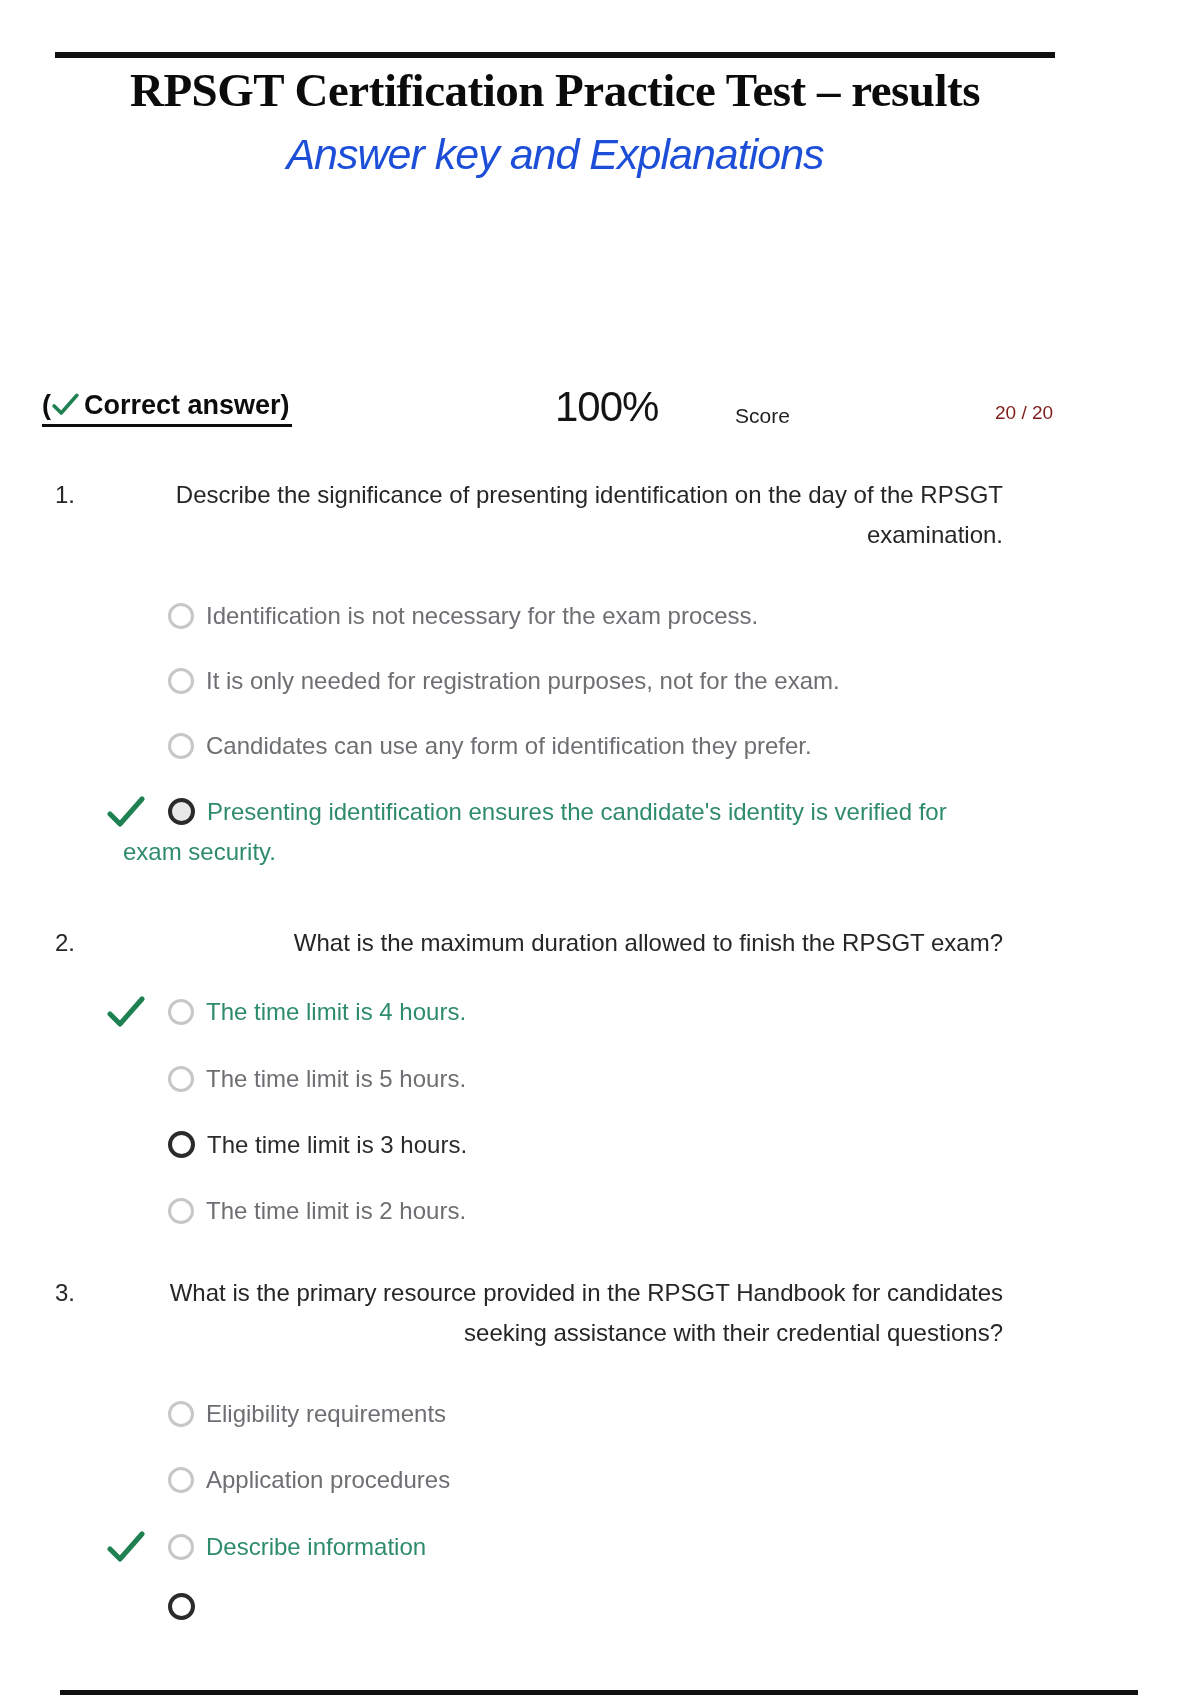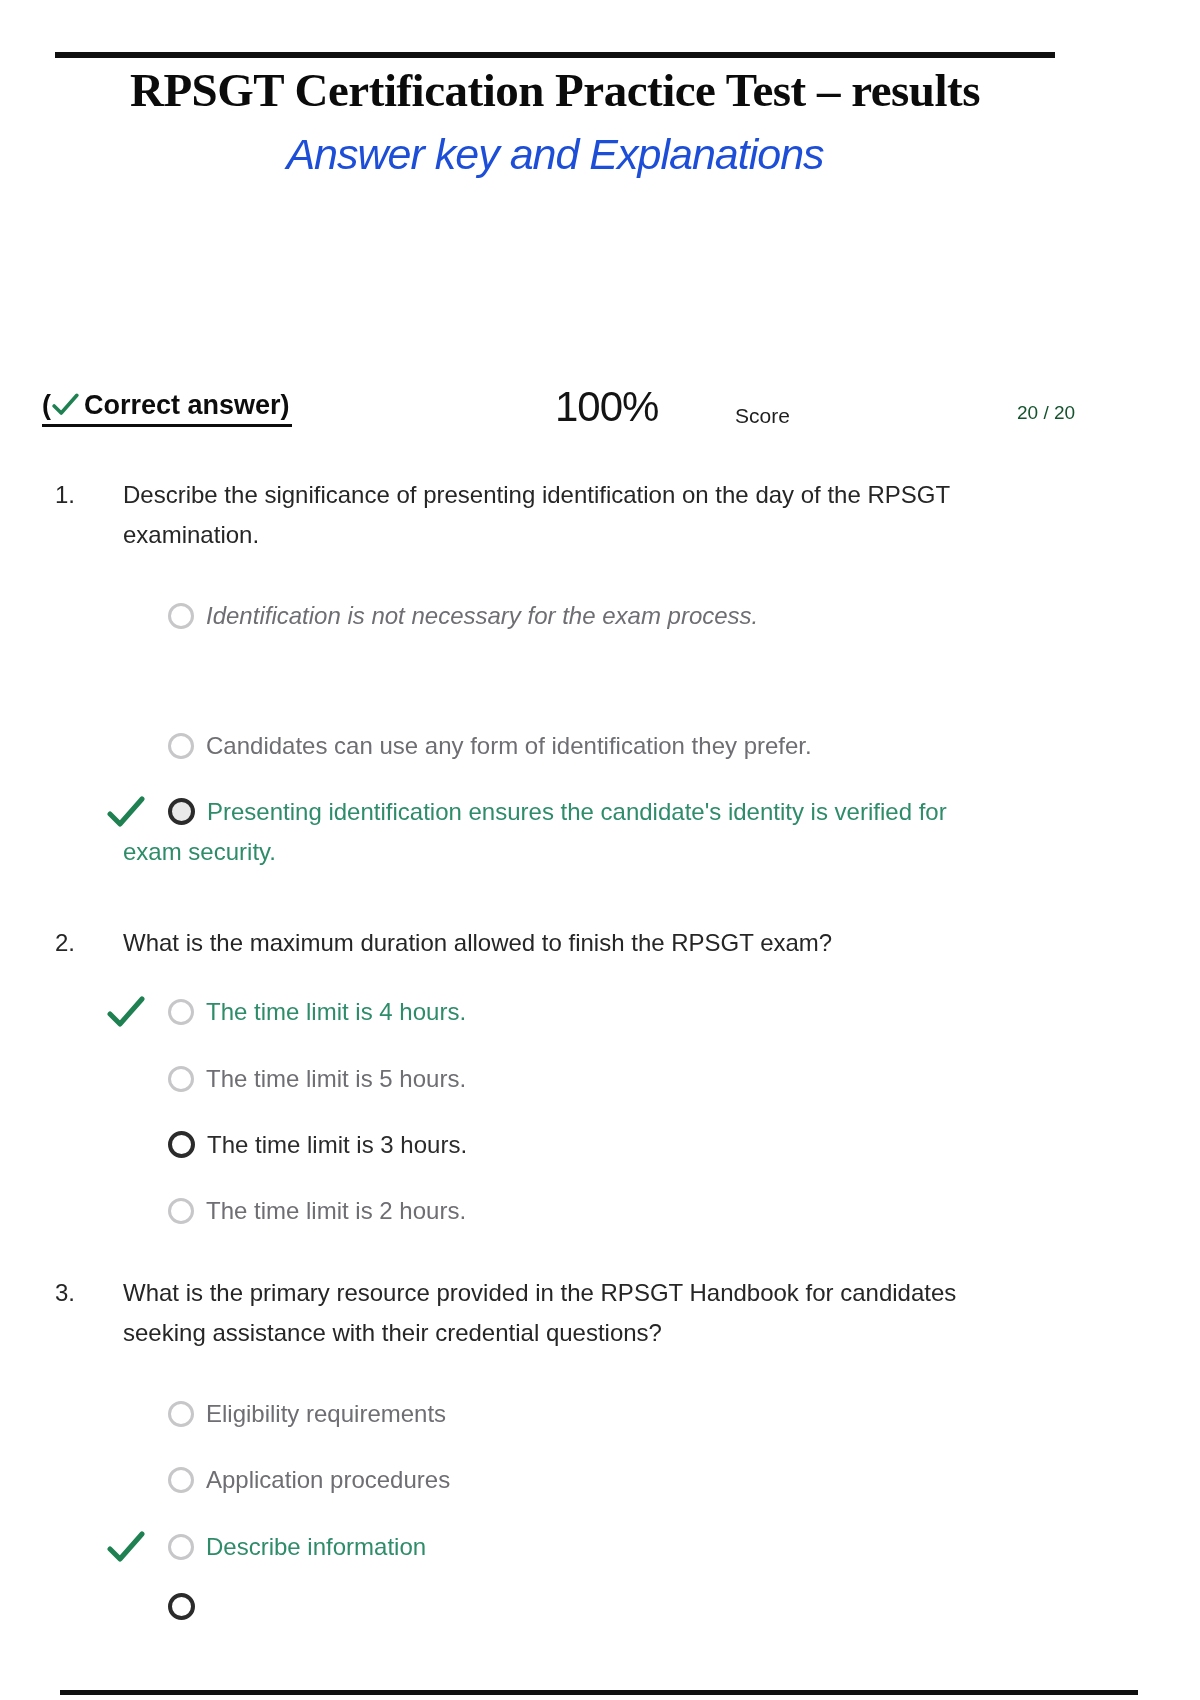--- a/index.html
+++ b/index.html
@@ -38,25 +38,25 @@
 
   .legend{
     position:absolute;top:390px;left:42px;
     font-size:27px;font-weight:700;color:#0d0d0d;
     border-bottom:3px solid #0d0d0d;padding:0 2px 3px 0;
     white-space:nowrap;
   }
   .legend .check-svg{vertical-align:-2px;margin:0 5px 0 1px;}
   .score-value{position:absolute;top:383px;left:555px;font-size:42px;color:#141414;letter-spacing:-1px;}
   .score-label{position:absolute;top:404px;left:735px;font-size:21px;color:#1f1f1f;text-align:center;}
-  .score-fraction{position:absolute;top:402px;left:995px;font-size:19px;color:#14532d;margin-left:22px;}
+  .score-fraction{position:absolute;top:402px;left:995px;font-size:19px;color:#7f1d1d;}
 
   .question{position:absolute;left:55px;width:948px;}
   .q-num{position:absolute;left:0;top:0;font-size:24px;line-height:40px;color:var(--text-dark);}
-  .q-text{margin-left:68px;width:880px;font-size:24px;line-height:40px;color:var(--text-dark);}
+  .q-text{margin-left:68px;width:880px;font-size:24px;line-height:40px;color:var(--text-dark);text-align:right;}
   .q1{top:475px;}
   .q2{top:923px;}
   .q3{top:1273px;}
 
   .opt{
     position:absolute;left:123px;width:880px;
     font-size:24px;line-height:40px;color:var(--option-gray);
   }
   .opt .check{
     position:absolute;left:-16px;top:4px;width:38px;height:32px;
@@ -69,21 +69,21 @@
     margin:0 12px -5px 45px;
   }
   .opt .label{color:var(--option-gray);}
   
   .opt.correct .check,.opt.correct-selected .check{visibility:visible;}
   .opt.correct .label,.opt.correct-selected .label{color:var(--correct-green);}
   .opt.selected .label{color:#2b2b2b;}
   .opt.selected .radio{border:4px solid #2b2b2b;background:#ffffff;width:27px;height:27px;}
   .opt.correct-selected .radio{border:4px solid #2b2b2b;background:#e9e9e9;width:27px;height:27px;}
 
-  .o-q1-1{top:596px;font-style:italic;} .o-q1-2{top:661px;} .o-q1-3{top:726px;} .o-q1-4{top:792px;}
+  .o-q1-1{top:596px;} .o-q1-2{top:661px;} .o-q1-3{top:726px;} .o-q1-4{top:792px;}
   .o-q2-1{top:992px;} .o-q2-2{top:1059px;} .o-q2-3{top:1125px;} .o-q2-4{top:1191px;}
   .o-q3-1{top:1394px;} .o-q3-2{top:1460px;} .o-q3-3{top:1527px;} .o-q3-4{top:1587px;}
 </style>
 </head>
 <body>
 
 <div class="page">
 
   <div class="rule rule-top"></div>
 
@@ -97,20 +97,23 @@
   <div class="score-value">100%</div>
   <div class="score-label">Score</div>
   <div class="score-fraction">20 / 20</div>
 
   <div class="question q1">
     <span class="q-num">1.</span>
     <div class="q-text">Describe the significance of presenting identification on the day of the RPSGT examination.</div>
   </div>
   <div class="opt o-q1-1 default">
     <span class="radio"></span><span class="label">Identification is not necessary for the exam process.</span>
+  </div>
+  <div class="opt o-q1-2 default">
+    <span class="radio"></span><span class="label">It is only needed for registration purposes, not for the exam.</span>
   </div>
   <div class="opt o-q1-3 default">
     <span class="radio"></span><span class="label">Candidates can use any form of identification they prefer.</span>
   </div>
   <div class="opt o-q1-4 correct-selected">
     <span class="check"><svg width="38" height="32" viewBox="0 0 38 32" fill="none">
           <path d="M3 18 L13 28 L35 3" stroke="currentColor" stroke-width="5" stroke-linecap="round" stroke-linejoin="round" fill="none"></path>
         </svg></span><span class="radio"></span><span class="label">Presenting identification ensures the candidate's identity is verified for exam security.</span>
   </div>
 

